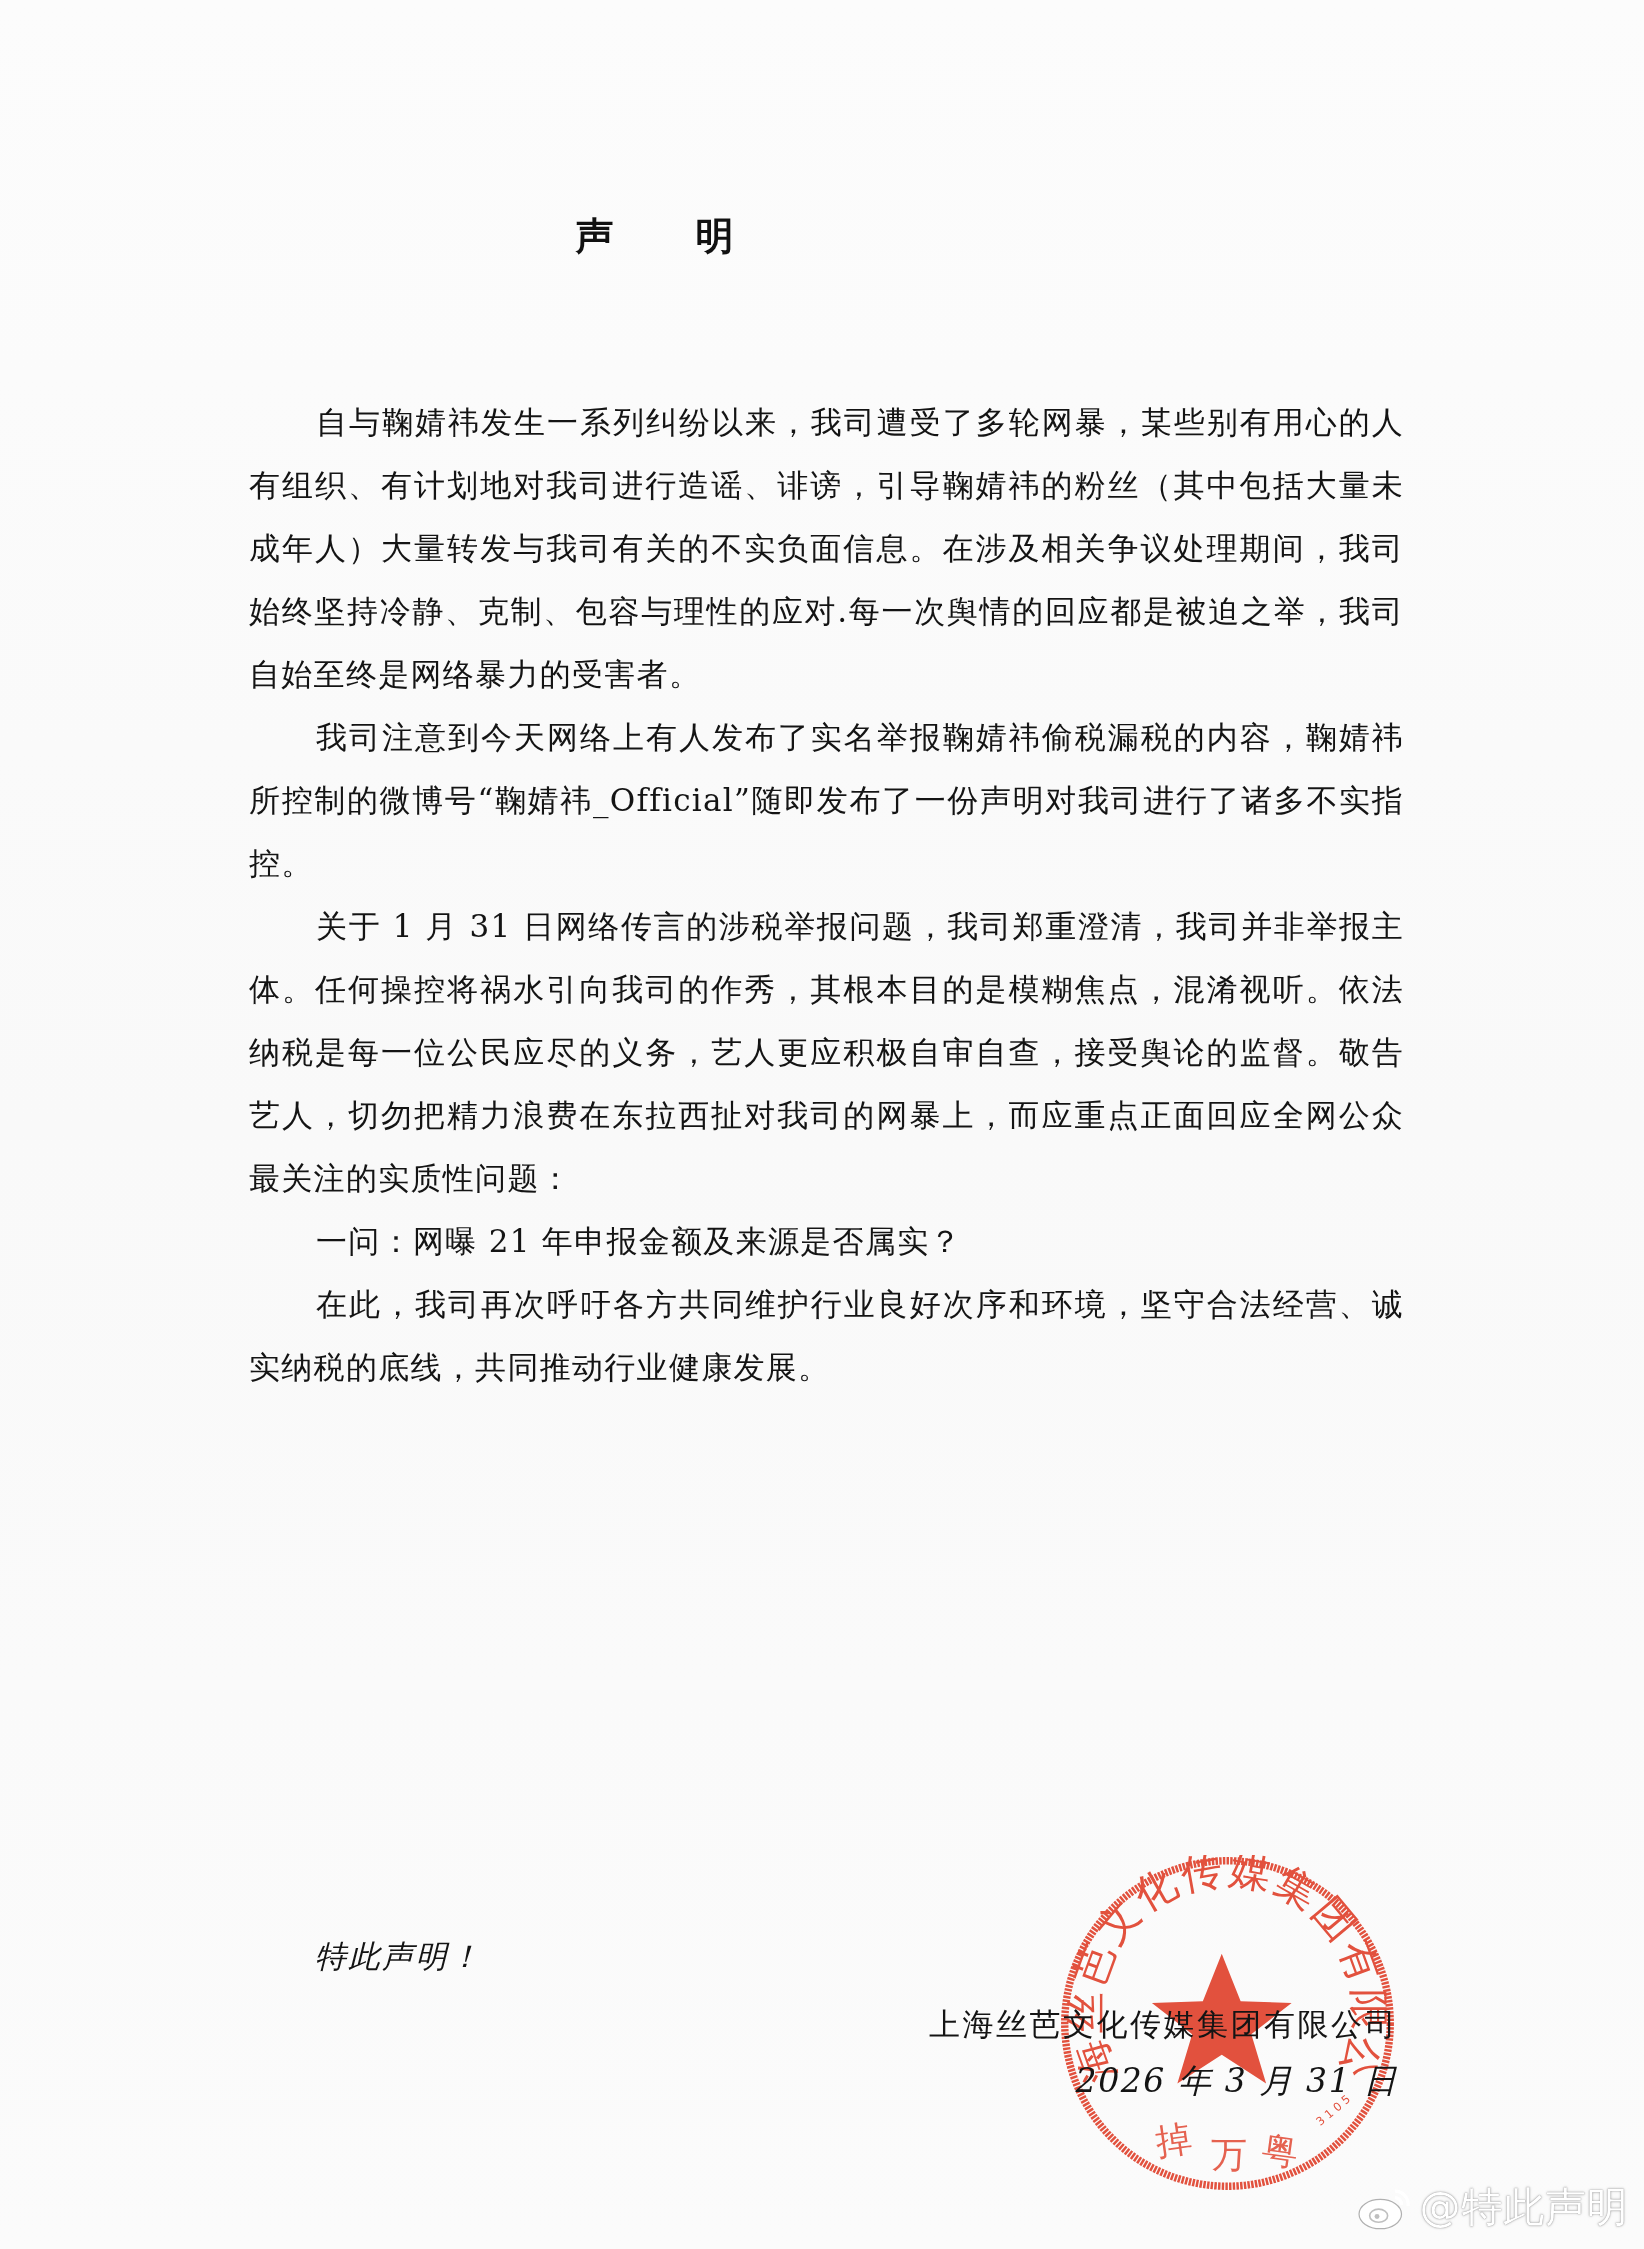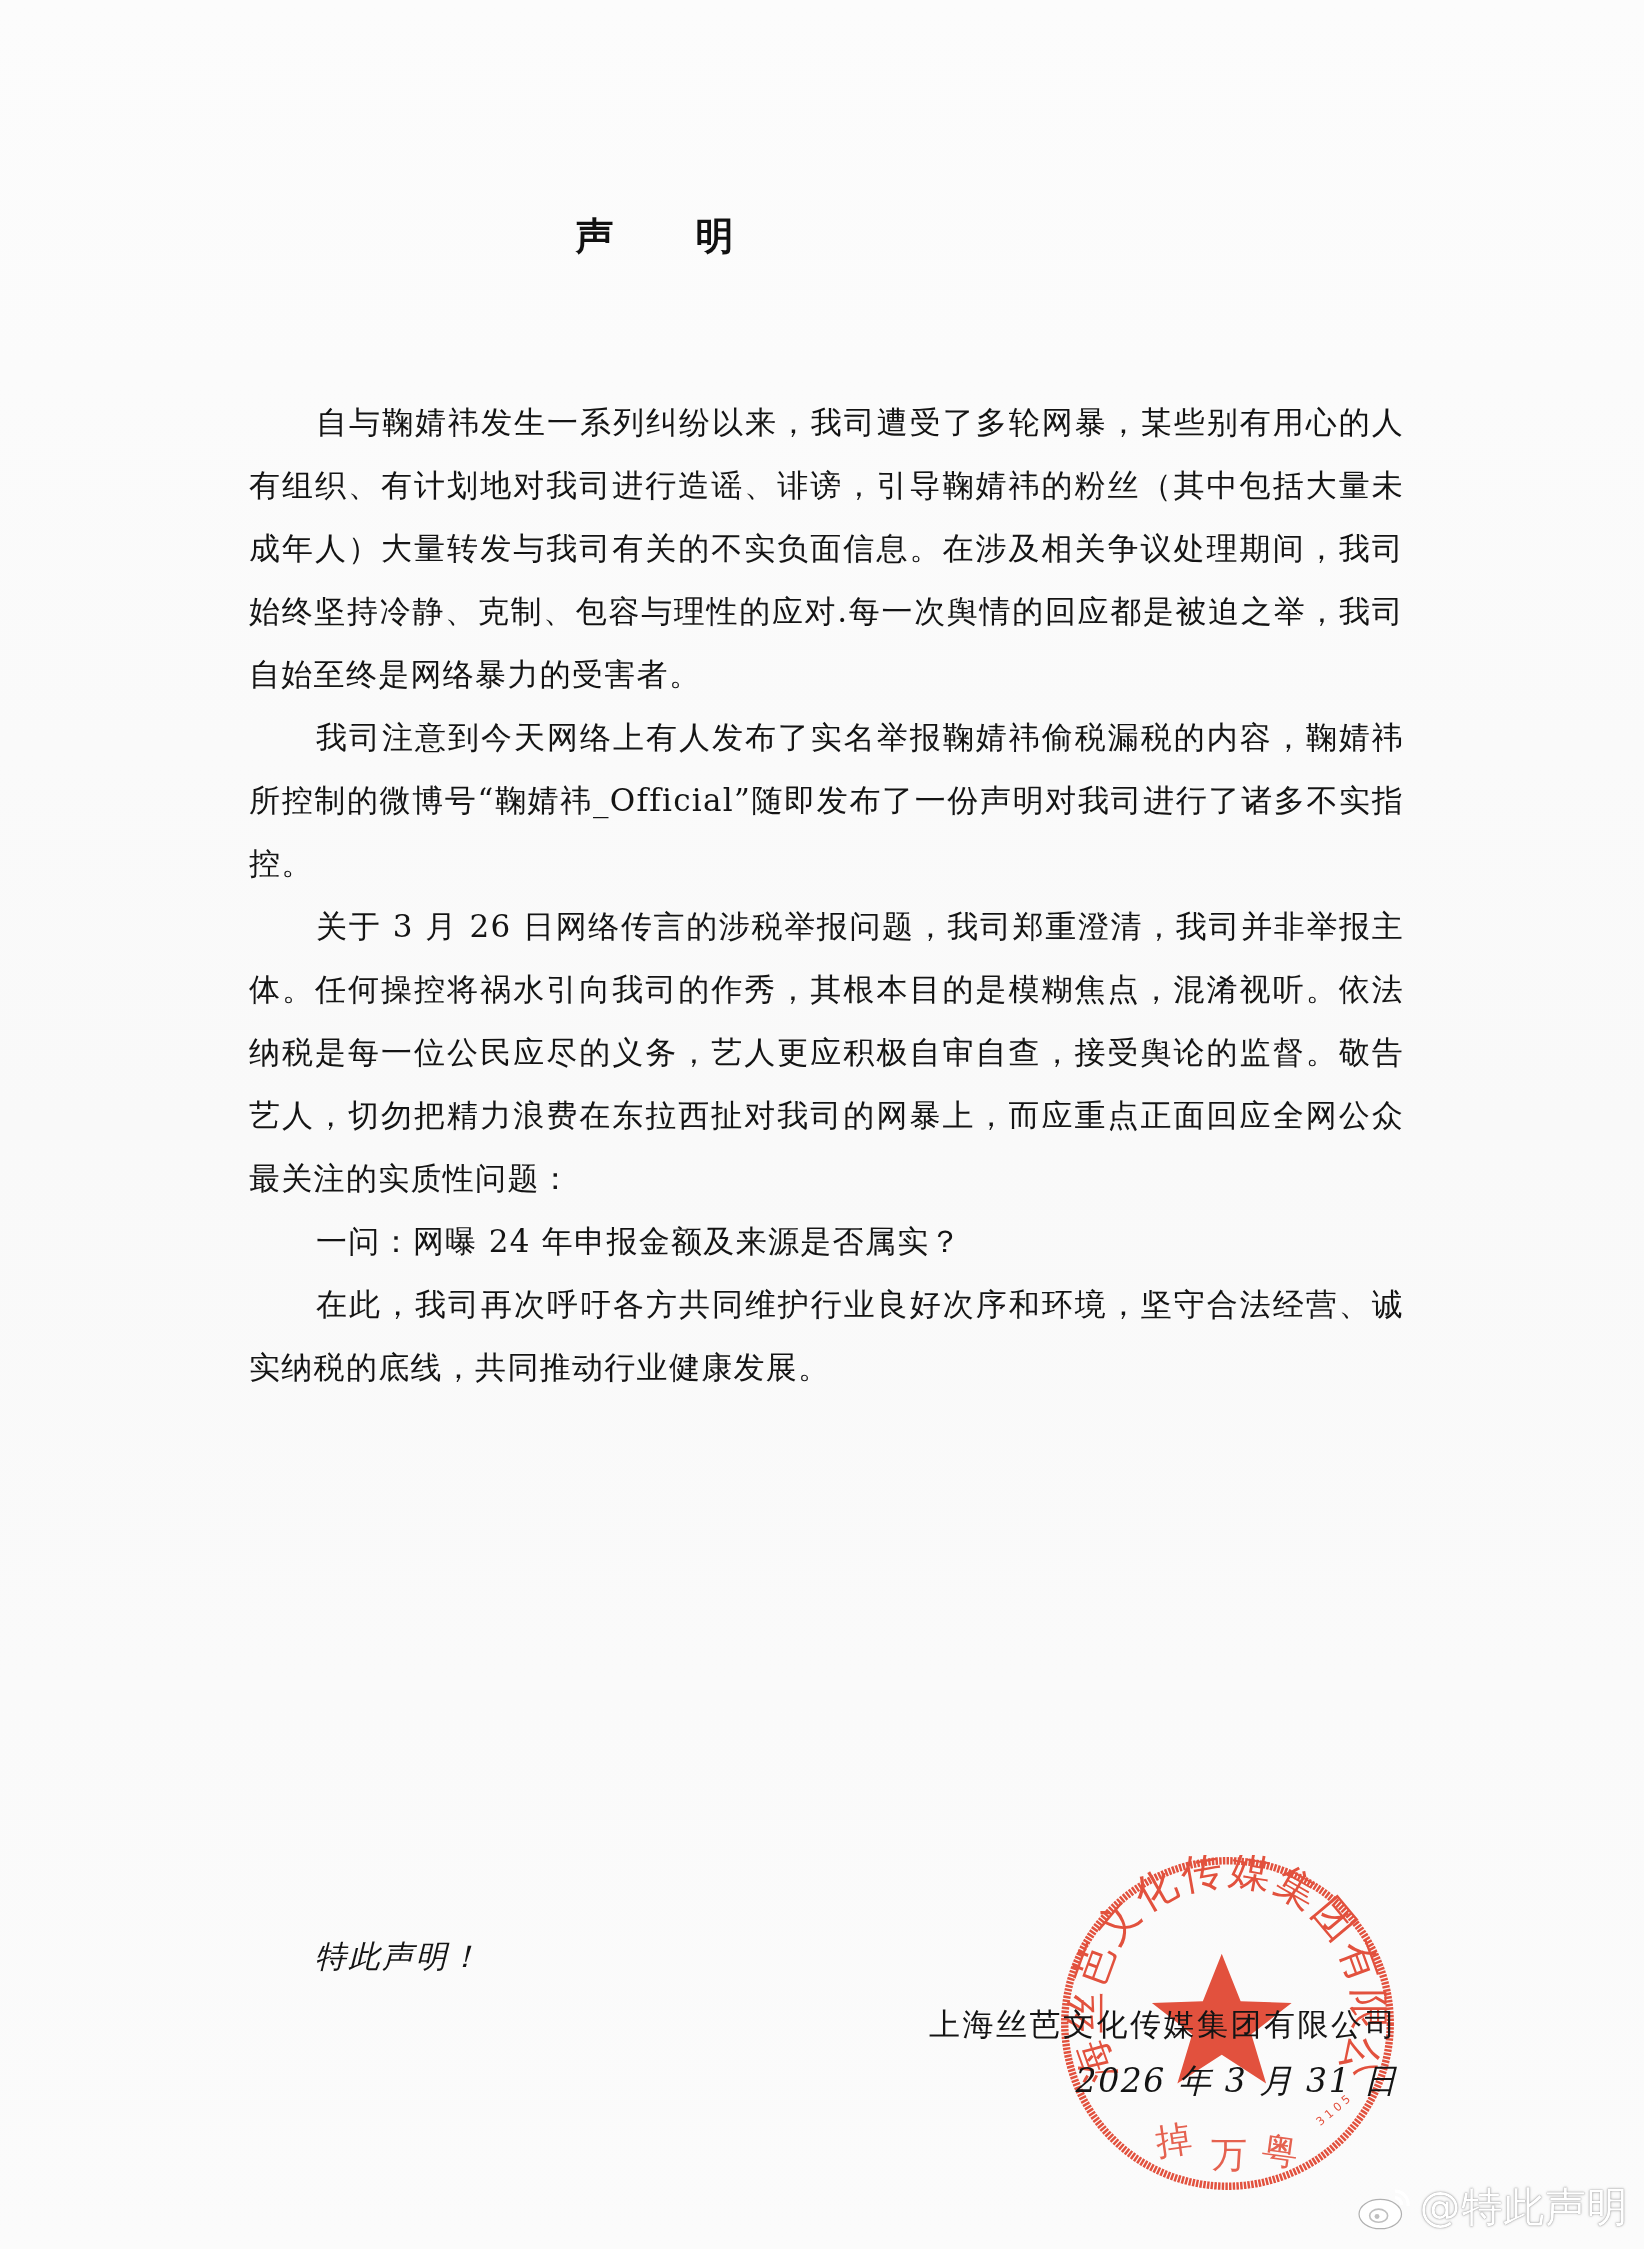--- a/index.html
+++ b/index.html
@@ -105,22 +105,22 @@
 </head>
 <body>
 
 <div class="page">
 
   <div class="title">声明</div>
 
   <div class="body-text">
     <p>自与鞠婧祎发生一系列纠纷以来，我司遭受了多轮网暴，某些别有用心的人有组织、有计划地对我司进行造谣、诽谤，引导鞠婧祎的粉丝（其中包括大量未成年人）大量转发与我司有关的不实负面信息。在涉及相关争议处理期间，我司始终坚持冷静、克制、包容与理性的应对.每一次舆情的回应都是被迫之举，我司自始至终是网络暴力的受害者。</p>
     <p>我司注意到今天网络上有人发布了实名举报鞠婧祎偷税漏税的内容，鞠婧祎所控制的微博号“鞠婧祎_Official”随即发布了一份声明对我司进行了诸多不实指控。</p>
-    <p>关于 3 月 26 日网络传言的涉税举报问题，我司郑重澄清，我司并非举报主体。任何操控将祸水引向我司的作秀，其根本目的是模糊焦点，混淆视听。依法纳税是每一位公民应尽的义务，艺人更应积极自审自查，接受舆论的监督。敬告艺人，切勿把精力浪费在东拉西扯对我司的网暴上，而应重点正面回应全网公众最关注的实质性问题：</p>
-    <p>一问：网曝 24 年申报金额及来源是否属实？</p>
+    <p>关于 1 月 31 日网络传言的涉税举报问题，我司郑重澄清，我司并非举报主体。任何操控将祸水引向我司的作秀，其根本目的是模糊焦点，混淆视听。依法纳税是每一位公民应尽的义务，艺人更应积极自审自查，接受舆论的监督。敬告艺人，切勿把精力浪费在东拉西扯对我司的网暴上，而应重点正面回应全网公众最关注的实质性问题：</p>
+    <p>一问：网曝 21 年申报金额及来源是否属实？</p>
     <p>在此，我司再次呼吁各方共同维护行业良好次序和环境，坚守合法经营、诚实纳税的底线，共同推动行业健康发展。</p>
   </div>
 
   <div class="closing">特此声明！</div>
 
   <svg class="stamp" viewBox="0 0 410 410">
     <defs>
       <path id="stampArc" d="M 60 245 A 155 155 0 1 1 350 245"></path>
     </defs>
     <circle cx="205" cy="205" r="198" fill="none" stroke="#e0432e" stroke-width="9" stroke-dasharray="3 1.5"></circle>

